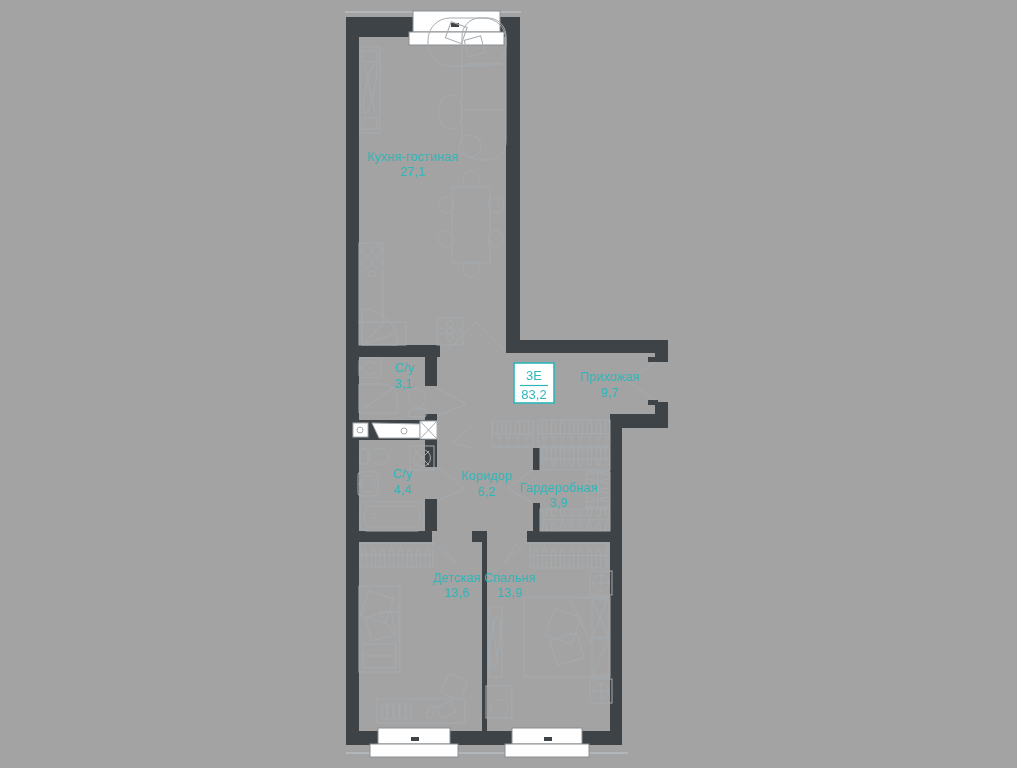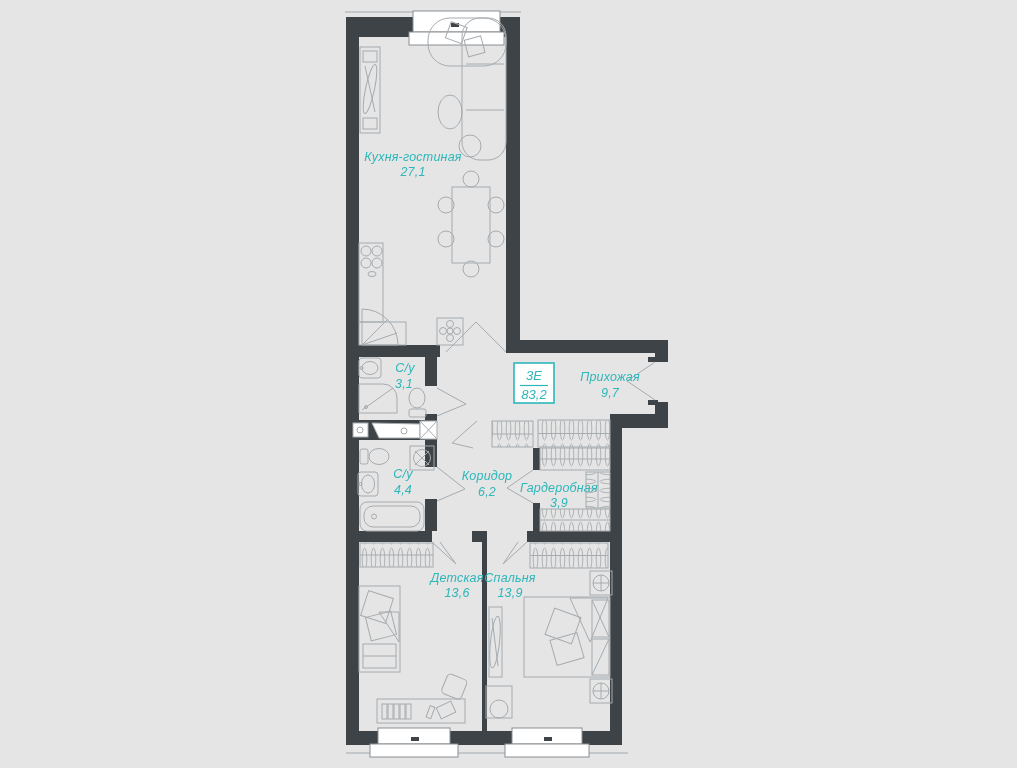--- a/index.html
+++ b/index.html
@@ -1,17 +1,17 @@
 <!DOCTYPE html>
 <html><head>
 <meta charset="utf-8">
 <style>
   html,body{margin:0;padding:0;background:#ffffff;}
-  .canvas{position:relative;width:1017px;height:768px;background:#e5e5e5;overflow:hidden;
-          font-family:"Liberation Sans",sans-serif;font-style:italic;}
+  .canvas{position:relative;width:1017px;height:768px;background:#a3a3a3;overflow:hidden;
+          font-family:"Liberation Sans",sans-serif;}
   svg{display:block;}
   .lbl{font-family:"Liberation Sans",sans-serif;font-size:12.5px;fill:#2EB6B9;
        text-anchor:middle;font-weight:500;letter-spacing:.2px;}
   .boxlbl{font-family:"Liberation Sans",sans-serif;font-size:13px;fill:#2EB6B9;
        text-anchor:middle;font-weight:500;}
   .wall{fill:#3E4347;stroke:none;}
   .furn{fill:none;stroke:#A6ABAF;stroke-width:1;}
   .furnW{fill:#ffffff;stroke:#A6ABAF;stroke-width:1;}
   .thin{stroke:#B9BDC0;stroke-width:1.5;fill:none;}
   .win{fill:#ffffff;stroke:#8A8F93;stroke-width:1;}

